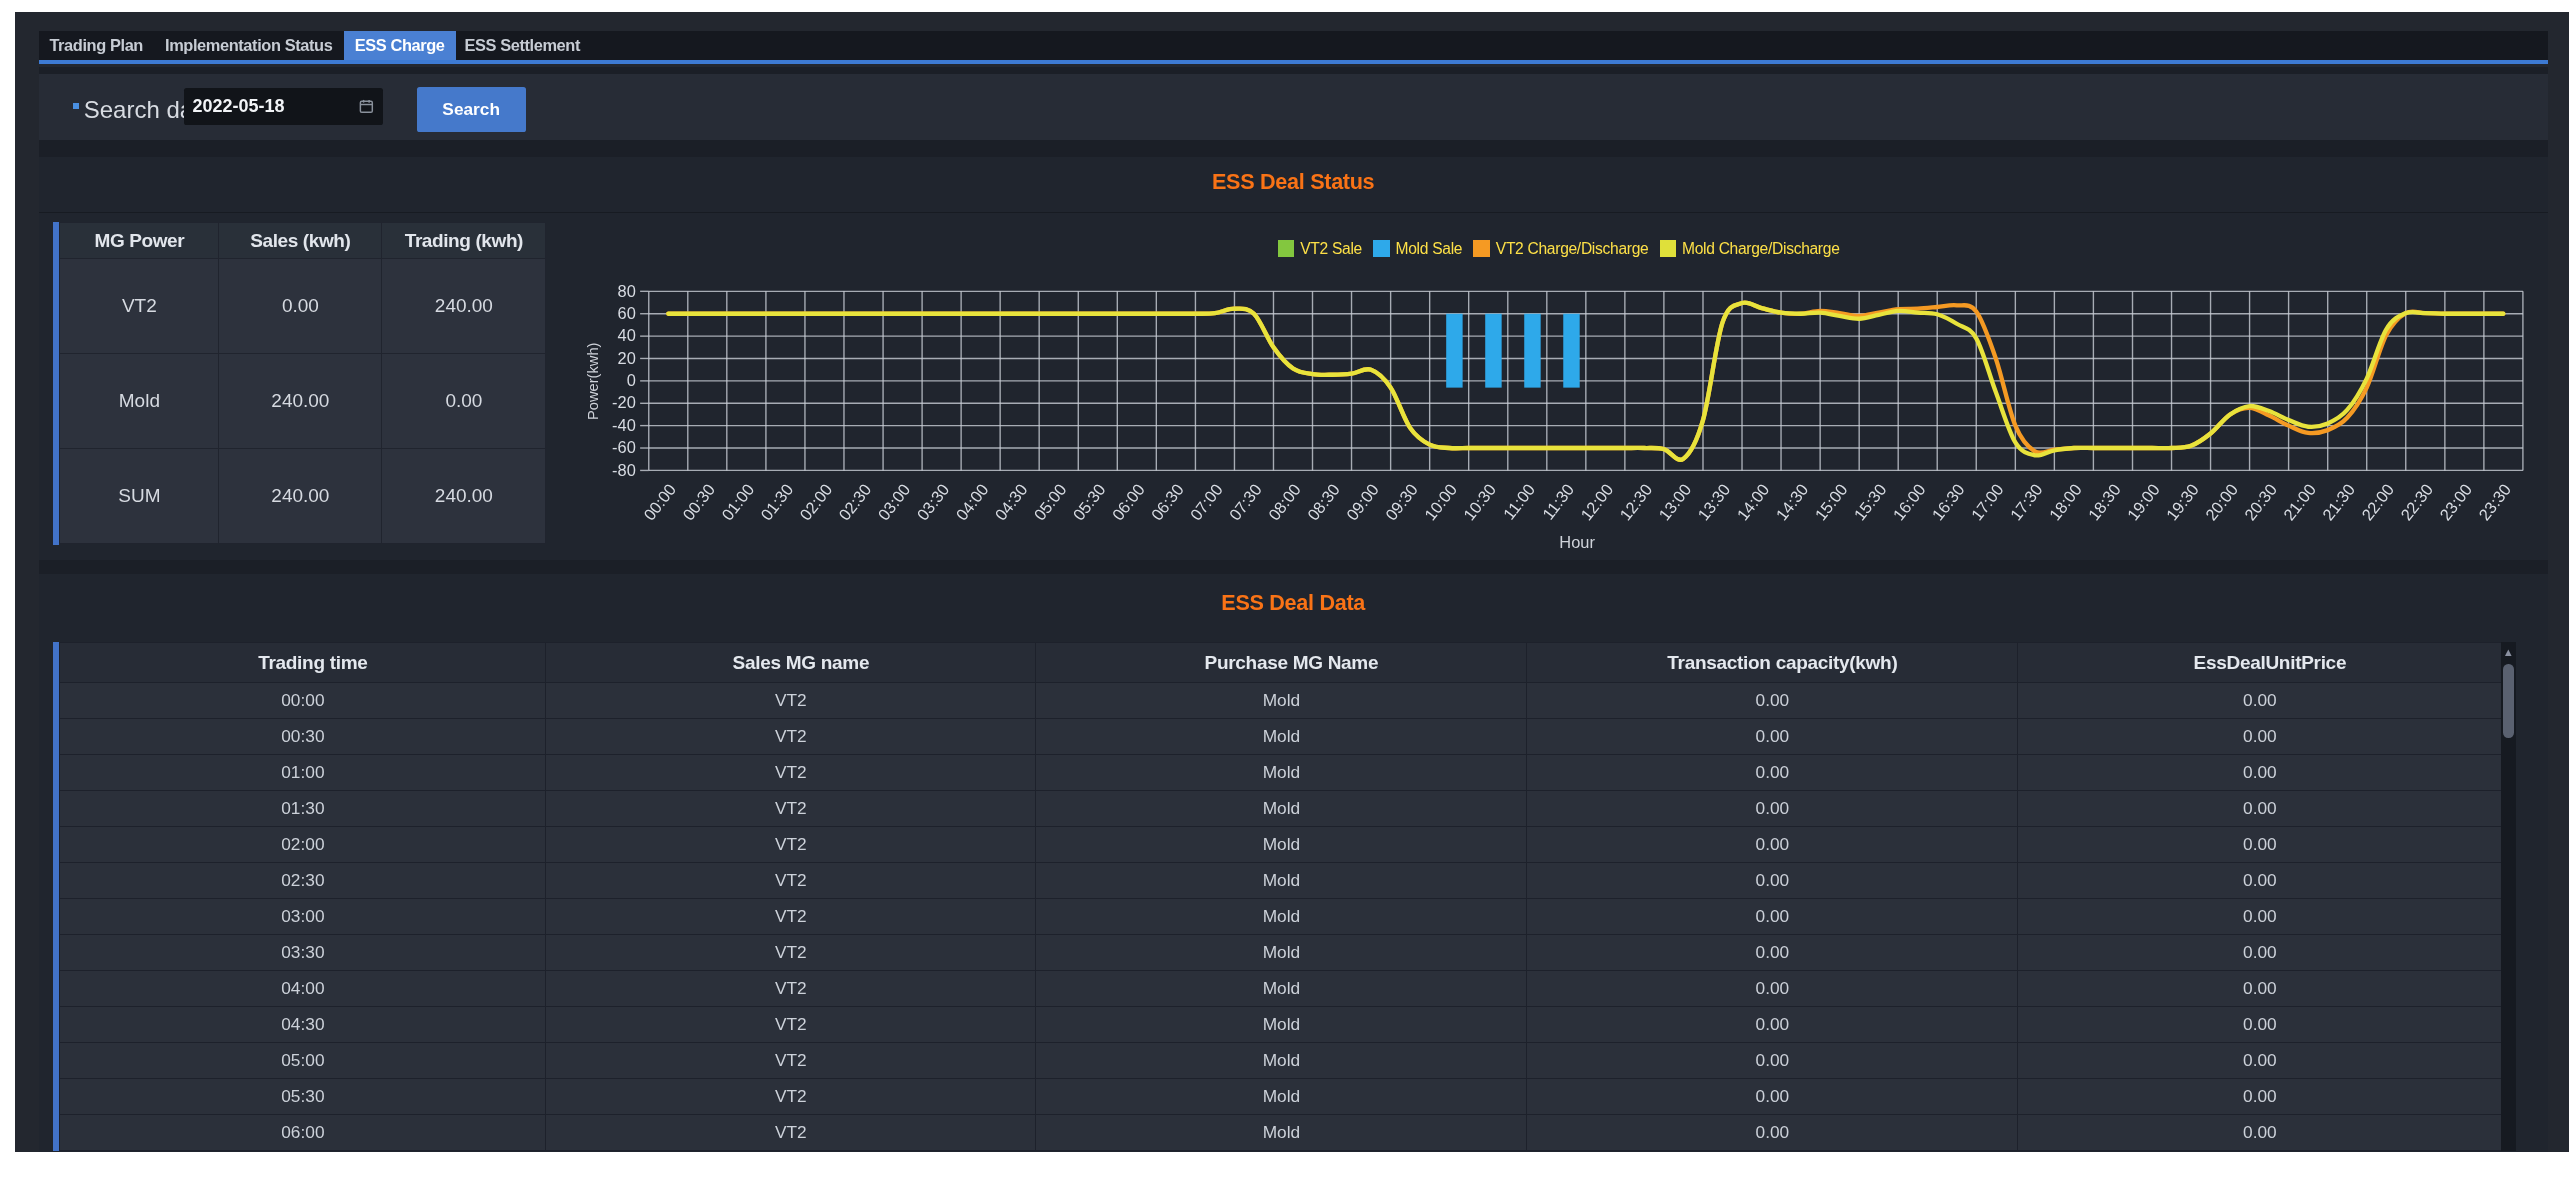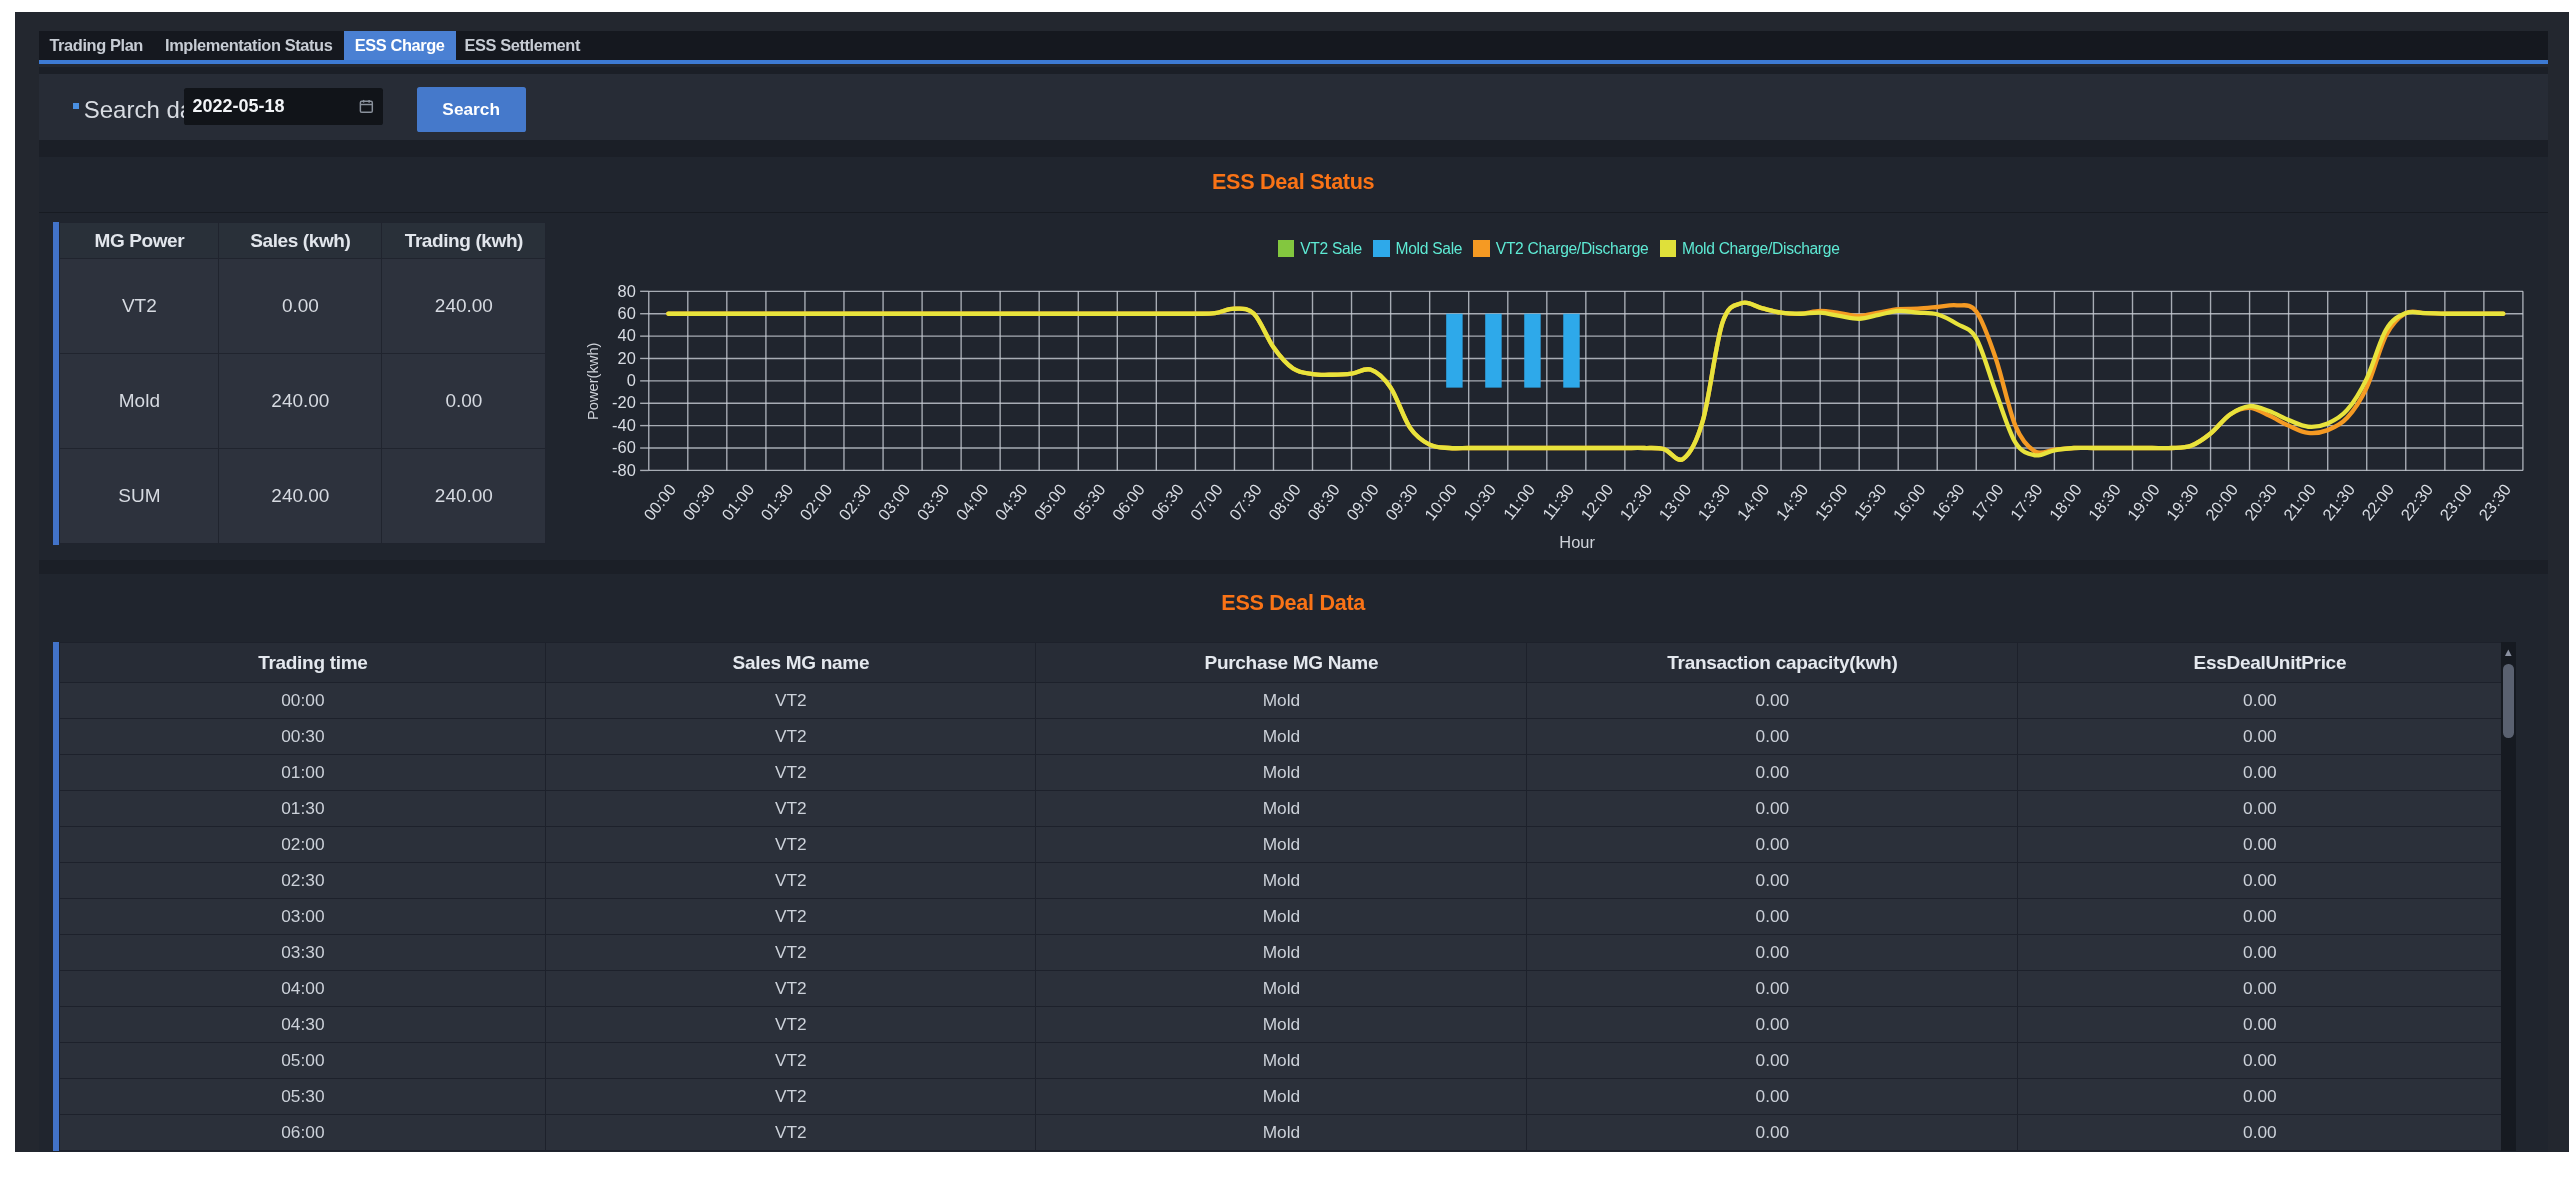--- a/index.html
+++ b/index.html
@@ -55,21 +55,21 @@
     height:36px; white-space:nowrap; letter-spacing:-0.4px; }
   table.sum col.s1 { width:159px; }
   table.sum col.s2 { width:163px; }
   table.sum col.s3 { width:164px; }
   table.sum td { background:#2d323d; color:#d6dae1; font-size:19px;
     height:95px; }
   
   #chartbox { position:absolute; left:467px; top:52px; width:2042px; height:355px; }
   #legend { position:absolute; left:493px; top:81px; width:2042px; height:21px;
     display:flex; justify-content:center; align-items:center; gap:11.2px;
-    font-size:15.6px; letter-spacing:-0.3px; color:#5eead4; padding-left:12px; }
+    font-size:15.6px; letter-spacing:-0.3px; color:#fde047; padding-left:12px; }
   .litem { display:flex; align-items:center; gap:6px; white-space:nowrap; }
   .lsq { width:16.4px; height:16.4px; display:inline-block; }
   
   #datawrap { position:absolute; left:14.7px; top:68px; }
   #databar { position:absolute; left:0; top:0; width:6px; height:509px;
     background:#4273c9; }
   table.data { position:absolute; left:6px; top:0; border-collapse:collapse;
     table-layout:fixed; width:2441px; }
   table.data th { background:#272c36; color:#e4e8ee; font-size:19px;
     height:40px; border:1.7px solid #1d212b; text-align:center; letter-spacing:-0.3px;padding-left:20px; }

